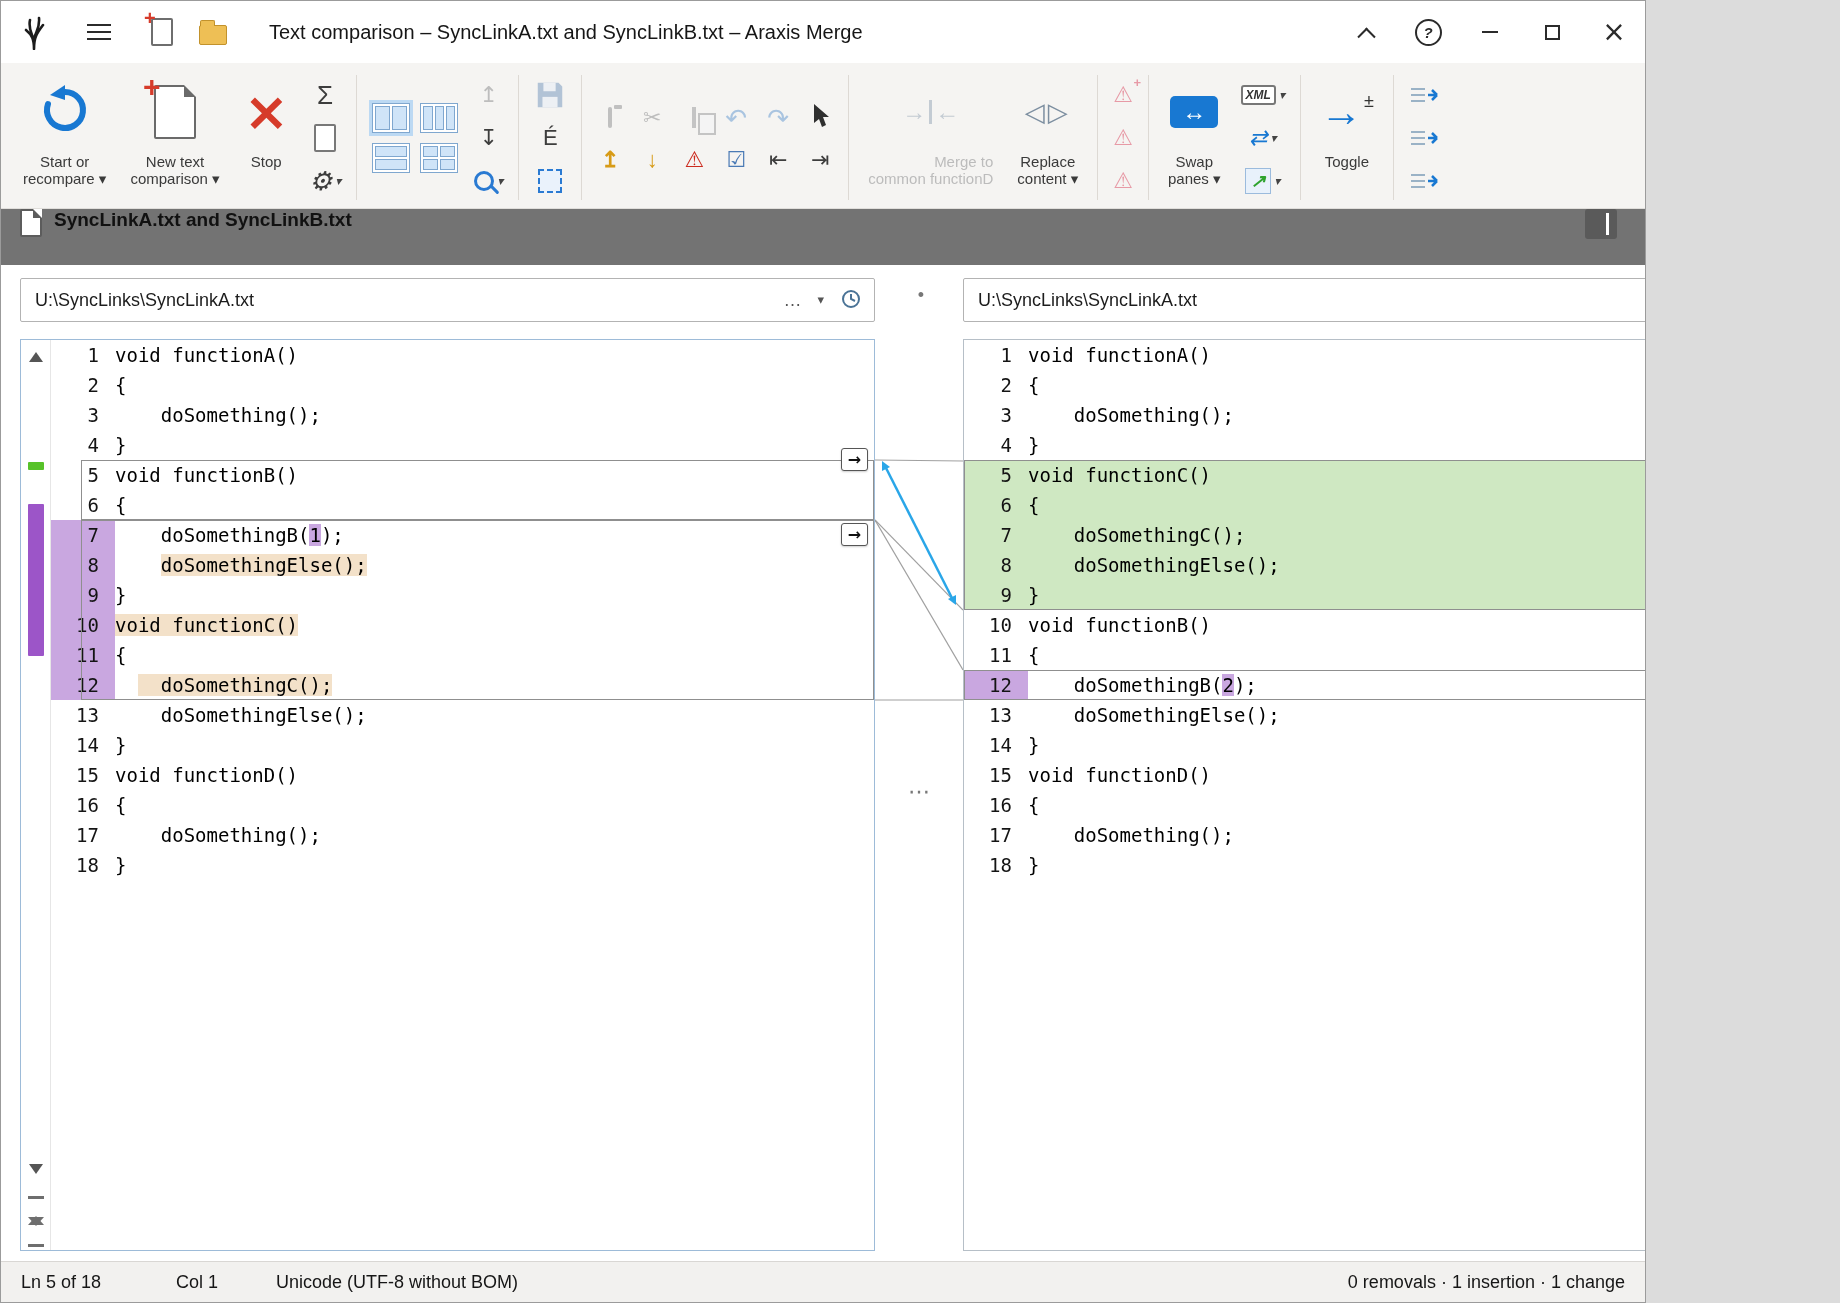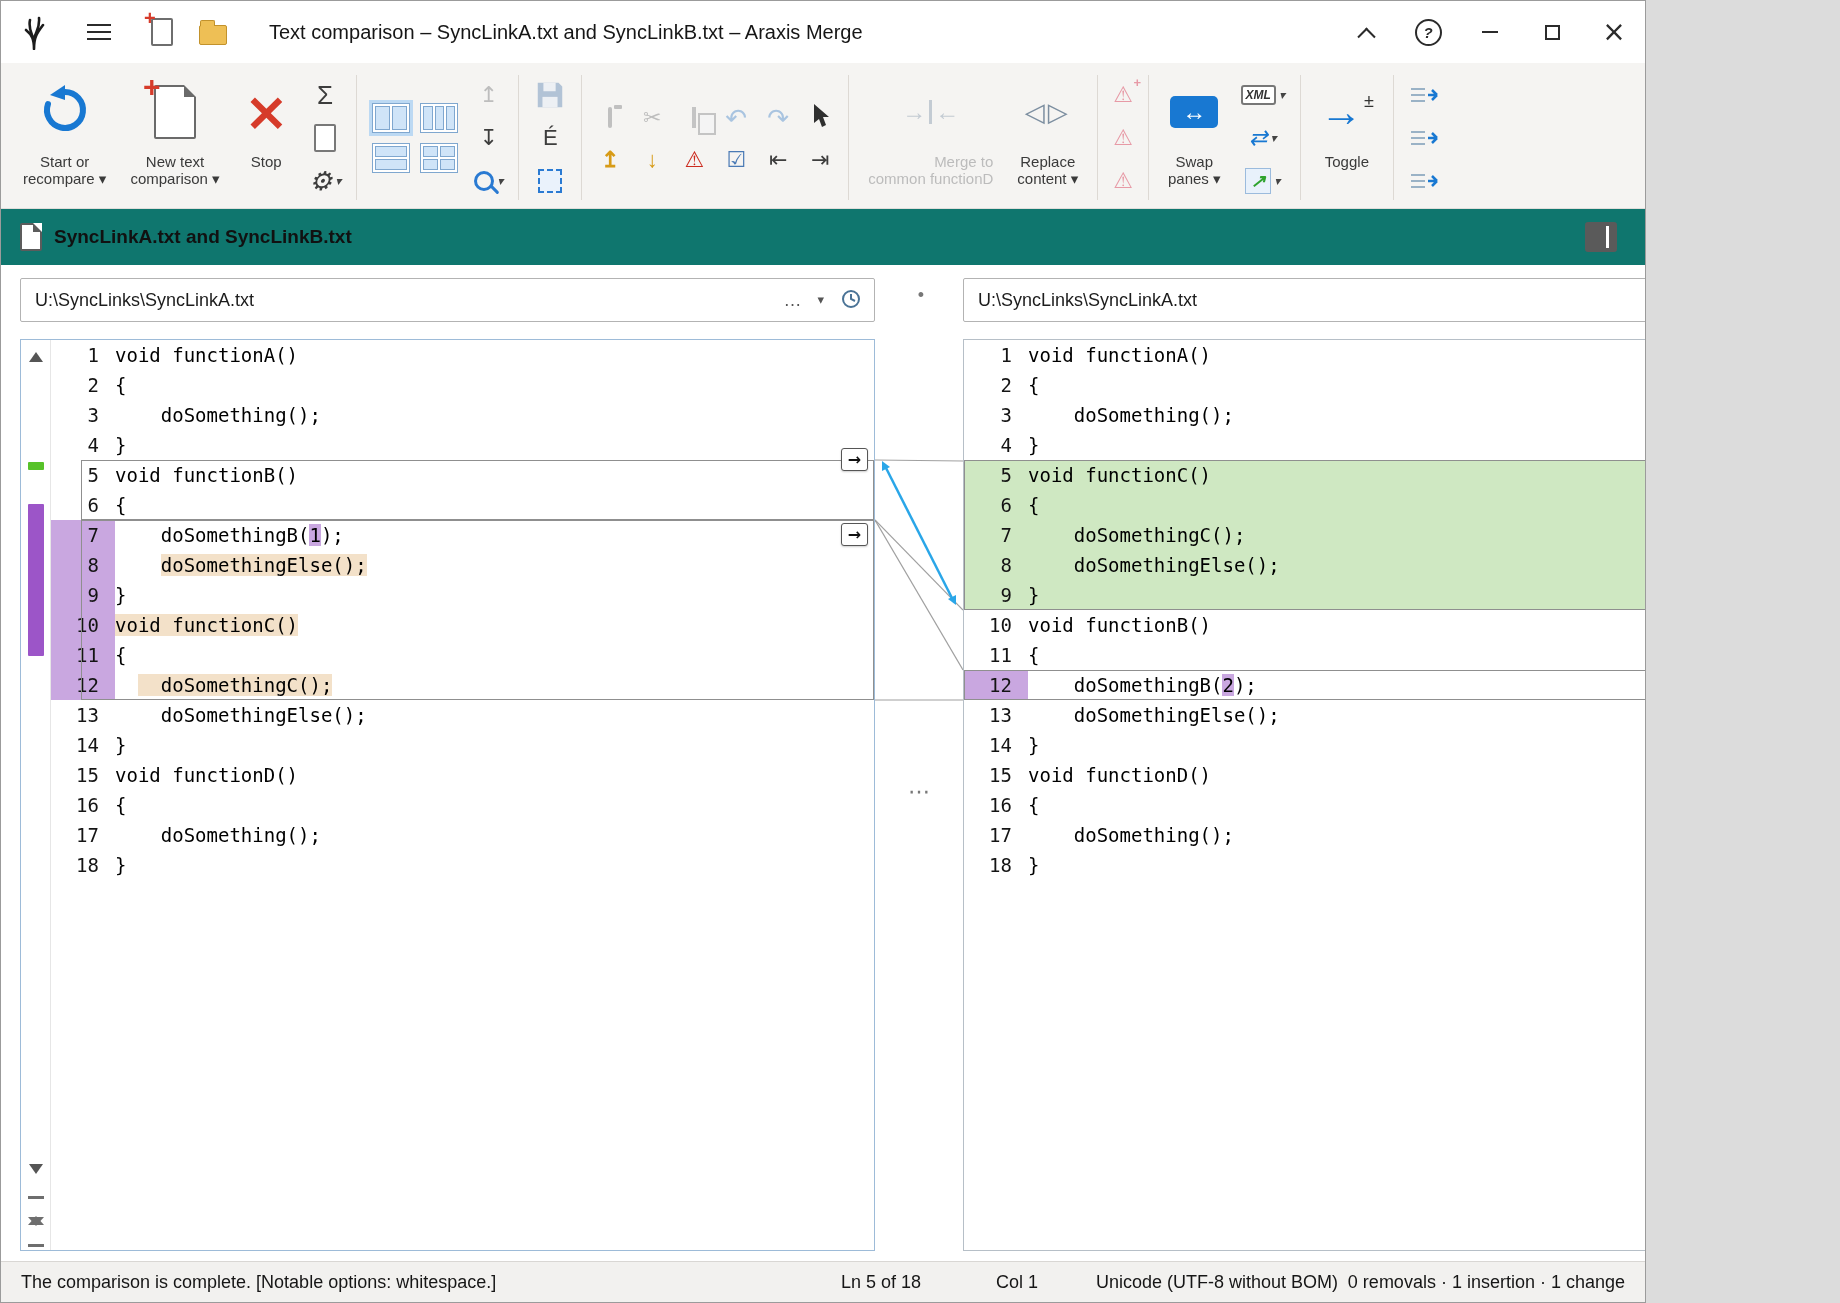--- a/index.html
+++ b/index.html
@@ -69,21 +69,21 @@
   .swap-chip { width:48px; height:32px; background:#1878d2; border-radius:5px; color:#fff; font-size:24px; font-weight:bold; display:flex; align-items:center; justify-content:center; }
   .xml-chip { border:2px solid #777; border-radius:3px; padding:1px 3px; font-size:12px; font-weight:bold; color:#333; background:#fff; }
   .diag-chip { width:26px; height:26px; background:#e8f1fb; border:1px solid #9bbbdd; color:#2ea32e; font-weight:bold; font-size:18px; display:flex; align-items:center; justify-content:center; }
   .toggle-ico { display:flex; align-items:flex-start; }
   .toggle-ico .arr { font-size:42px; line-height:42px; font-weight:bold; color:#1878d2; }
   .toggle-ico .pm { font-size:18px; color:#333; margin-left:2px; }
   .warn-sup { position:relative; }
   .warn-sup::after { content:"+"; position:absolute; top:-6px; right:-8px; font-size:13px; color:#e79aa6; font-weight:bold; }
 
   
-  .doc-bar { height:56px; flex:none; background:#0f766e; display:flex; align-items:center; padding:0 28px 0 19px; }
+  .doc-bar { height:56px; flex:none; background:#737373; display:flex; padding:0 28px 0 19px; }
   .page-doc { width:22px; height:28px; background:#fff; border:2px solid #5c5c5c; border-radius:2px; position:relative; flex:none; }
   .page-doc::before { content:""; position:absolute; top:-2px; right:-2px; width:0; height:0; border-top:9px solid #fff; border-left:9px solid #5c5c5c; }
   .doc-title { font-weight:bold; font-size:19px; color:#111; margin-left:12px; }
   .layout-btn { margin-left:auto; width:32px; height:30px; background:#5a5a5a; border-radius:3px; position:relative; cursor:pointer; }
   .layout-btn::after { content:""; position:absolute; top:4px; bottom:4px; right:8px; width:3px; background:#fff; }
 
   
   .paths { height:62px; flex:none; background:#fff; position:relative; }
   .path-box { position:absolute; top:13px; height:44px; background:#fff; border:1px solid #b3b3b3; border-radius:2px; display:flex; align-items:center; padding:0 12px 0 14px; font-size:18px; color:#1c1c1c; }
   .path-left { left:19px; width:855px; }
@@ -528,20 +528,19 @@
             <div class="merge-btn" style="top: 123px; right: 2px;">←</div>
             <div class="change-box" style="top: 330px; height: 30px;"></div>
             <div class="merge-btn" style="top: 333px; right: 2px;">←</div>
           </div>
       </div>
     </div>
 
   </div>
 
   <div class="statusbar">
-    <span class="sb-msg">The comparison is complete. [Notable options: whitespace.]</span>
     <span class="sb-ln">Ln 5 of 18</span>
     <span class="sb-col">Col 1</span>
     <span class="sb-enc">Unicode (UTF-8 without BOM)</span>
     <span class="sb-sum">0 removals · 1 insertion · 1 change</span>
   </div>
 
 </div>
 
 </body></html>

